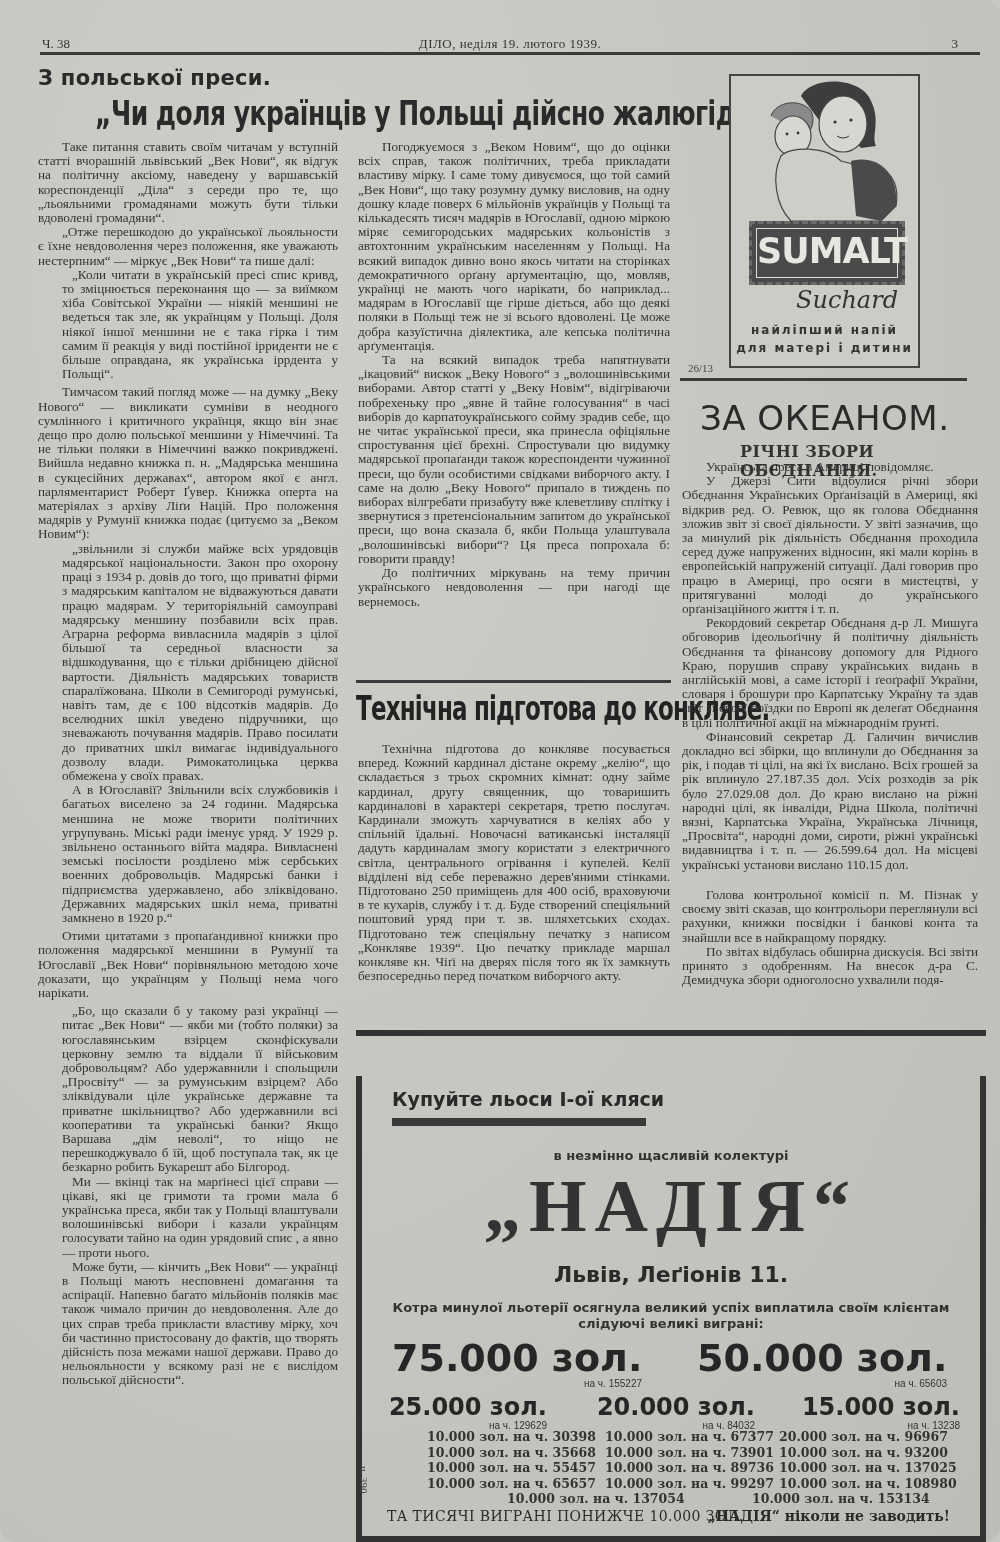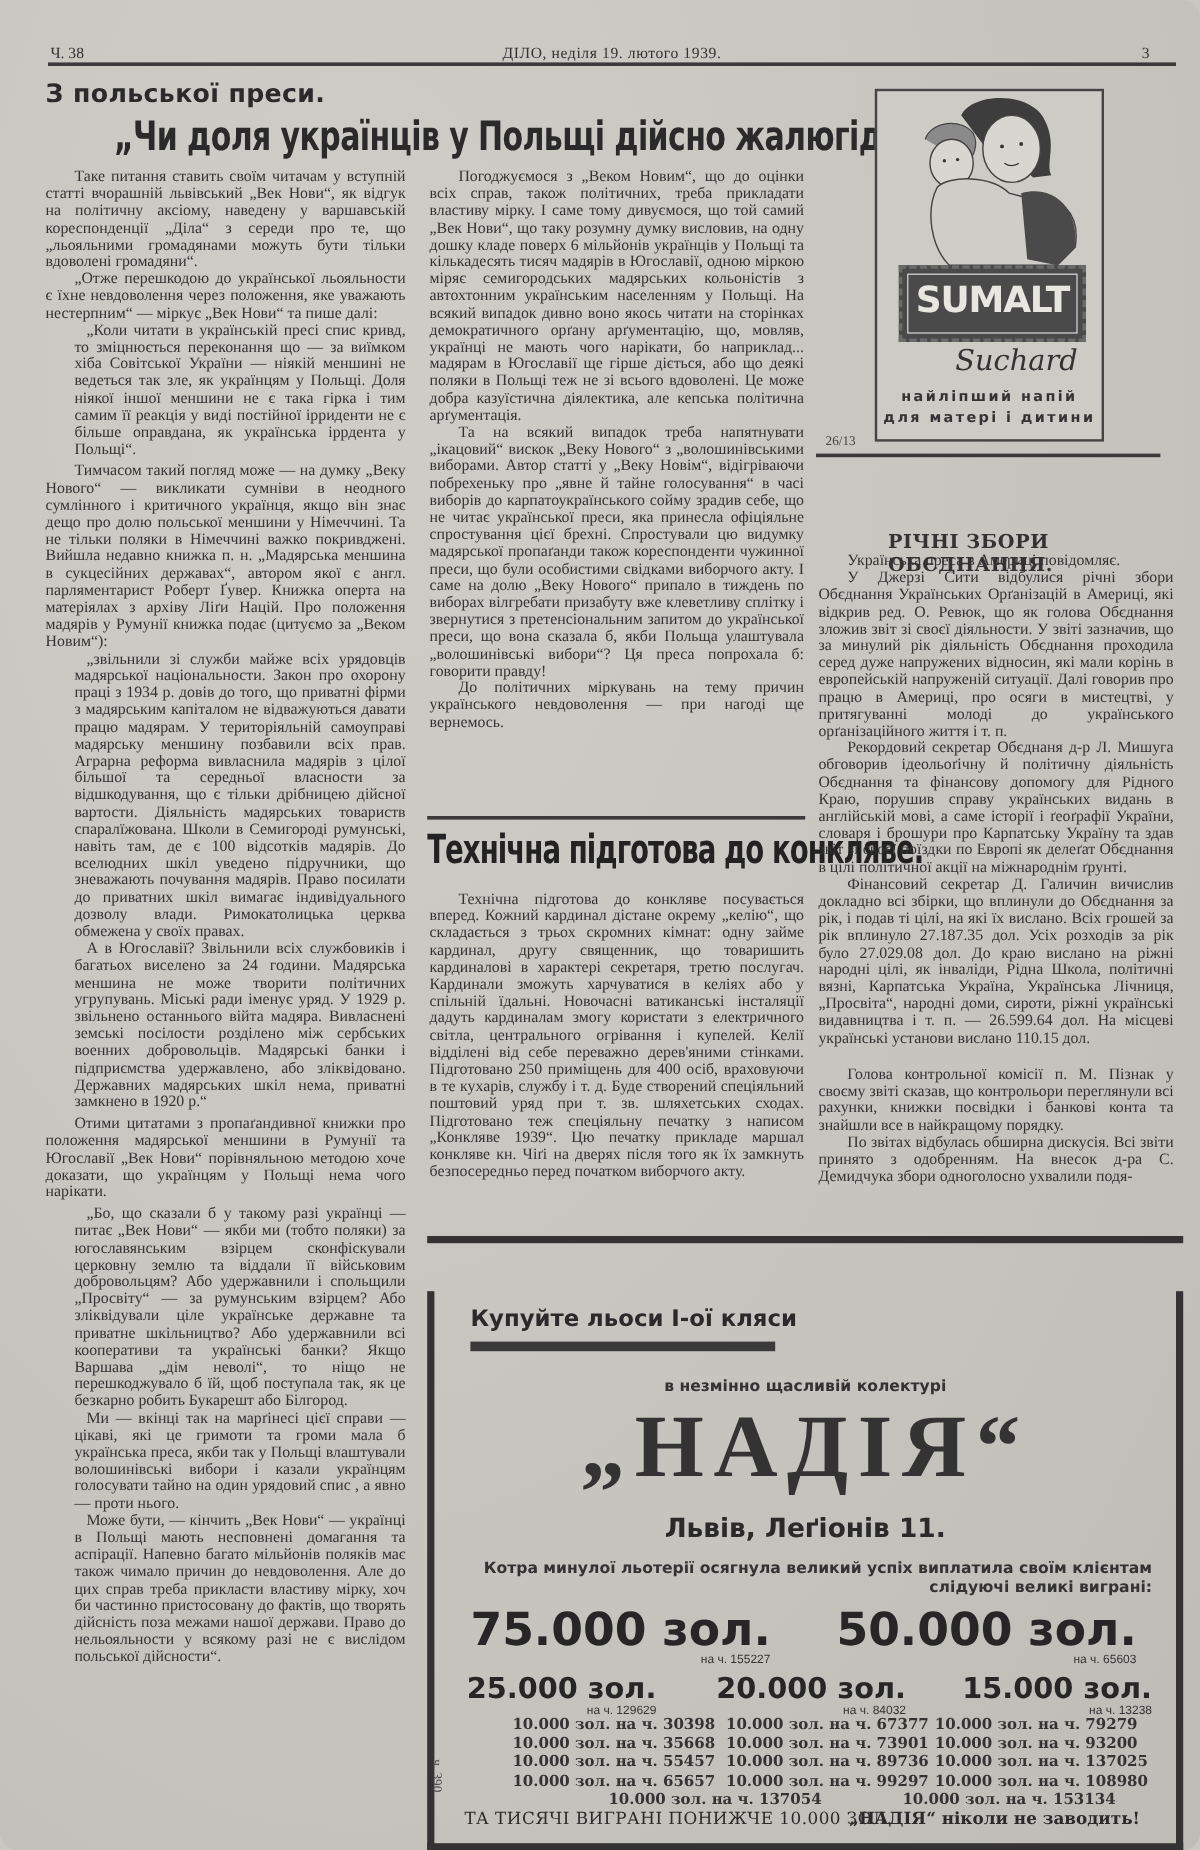--- a/index.html
+++ b/index.html
@@ -32,40 +32,40 @@
   #colB { left: 358px; top: 140px; width: 312px; }
 
   .rule-mid { position: absolute; left: 356px; top: 680px; width: 315px; height: 3px; background: #3a3a3a; }
   .conc-title { position: absolute; left: 356px; top: 690px; font-family: "DejaVu Sans", sans-serif; font-weight: bold; font-size: 23px; letter-spacing: -0.8px; color: #222; transform: scaleY(1.45); transform-origin: top left; white-space: nowrap; }
   #colC { left: 358px; top: 742px; width: 312px; }
 
   
   .ad { position: absolute; left: 729px; top: 74px; width: 187px; height: 290px; border: 2px solid #444; background: #cdcbc6; }
   .ad svg { position: absolute; left: 0; top: 0; }
   .ad-brand { position: absolute; left: 18px; top: 145px; width: 150px; height: 58px; background: #4a4a4a; border: 3px dashed #6a6a6a; }
-  .ad-brand span { position: absolute; inset: 4px; border: 1px solid #ddd; color: #e8e6e1; font-family: "DejaVu Sans", sans-serif; font-weight: bold; font-size: 30px; text-align: center; line-height: 44px; letter-spacing: -1px; }
+  .ad-brand span { position: absolute; inset: 4px; border: 1px solid #ddd; color: #e8e6e1; font-family: "DejaVu Sans", sans-serif; font-weight: bold; font-size: 35px; text-align: center; line-height: 44px; letter-spacing: -1px; }
   .ad-maker { position: absolute; right: 20px; top: 210px; font-family: "DejaVu Serif", serif; font-style: italic; font-size: 24px; color: #333; }
   .ad-tag1, .ad-tag2 { position: absolute; left: 0; right: 0; text-align: center; font-family: "DejaVu Sans", sans-serif; font-weight: bold; font-size: 12px; letter-spacing: 2px; color: #333; }
   .ad-tag1 { top: 247px; } .ad-tag2 { top: 265px; }
   .ad-code { position: absolute; left: 688px; top: 362px; font-family: "Liberation Serif", serif; font-size: 11px; color: #444; }
   .rule-right { position: absolute; left: 680px; top: 378px; width: 287px; height: 3px; background: #3a3a3a; }
 
   .ocean { position: absolute; left: 700px; top: 398px; font-family: "DejaVu Sans", sans-serif; font-size: 34px; color: #2a2a2a; letter-spacing: 0.5px; }
   .ocean-sub { position: absolute; left: 740px; top: 442px; font-family: "DejaVu Serif", serif; font-weight: bold; font-size: 16px; color: #333; letter-spacing: 0.5px; }
   #colD { left: 682px; top: 460px; width: 296px; }
 
   
   .lot-top { position: absolute; left: 356px; top: 1030px; width: 630px; height: 6px; background: #333; }
   .lot { position: absolute; left: 356px; top: 1036px; width: 618px; height: 460px; border-left: 6px solid #333; border-right: 6px solid #333; border-bottom: 7px solid #333; margin-top: 40px; }
   .lot-h1 { position: absolute; left: 30px; top: 12px; font-family: "DejaVu Sans", sans-serif; font-weight: bold; font-size: 19px; color: #2a2a2a; }
   .lot-h1-bar { position: absolute; left: 30px; top: 42px; width: 254px; height: 8px; background: #3a3a3a; }
   .lot-sub { position: absolute; left: 0; right: 0; top: 72px; text-align: center; font-family: "DejaVu Sans", sans-serif; font-weight: bold; font-size: 13px; color: #333; }
   .lot-name { position: absolute; left: 0; right: 0; top: 88px; text-align: center; font-family: Liberation Serif, serif; font-weight: bold; font-size: 74px; color: #333; letter-spacing: 8px; }
   .lot-addr { position: absolute; left: 0; right: 0; top: 186px; text-align: center; font-family: "DejaVu Sans", sans-serif; font-weight: bold; font-size: 22px; color: #2a2a2a; }
-  .lot-info { position: absolute; left: 20px; right: 20px; top: 224px; text-align: right; font-family: "DejaVu Sans", sans-serif; font-weight: bold; font-size: 13px; line-height: 16px; color: #333; }
+  .lot-info { position: absolute; left: 20px; right: 20px; top: 224px; text-align: center; font-family: "DejaVu Sans", sans-serif; font-weight: bold; font-size: 13px; line-height: 16px; color: #333; }
   .prize { position: absolute; text-align: right; font-family: "DejaVu Sans", sans-serif; color: #262626; }
   .prize .amt { font-weight: bold; white-space: nowrap; }
   .prize .no { font-family: "Liberation Sans", sans-serif; font-size: 10px; color: #333; }
   .prize.big .amt { font-size: 38px; line-height: 40px; }
   .prize.med .amt { font-size: 24px; line-height: 26px; }
   .small-list { position: absolute; font-family: "DejaVu Serif", serif; font-weight: bold; font-size: 12.5px; line-height: 15.5px; color: #333; white-space: nowrap; }
   .lot-foot-l { position: absolute; left: 25px; top: 432px; font-family: "DejaVu Serif", serif; font-size: 14px; color: #2a2a2a; letter-spacing: 0.4px; }
   .lot-foot-r { position: absolute; right: 30px; top: 432px; font-family: "DejaVu Serif", serif; font-weight: bold; font-size: 14px; color: #2a2a2a; }
   .lot-code { position: absolute; left: 8px; top: 390px; font-family: "Liberation Serif", serif; font-size: 11px; color: #444; transform: rotate(90deg); transform-origin: left top; white-space: nowrap; }
 </style>
@@ -126,20 +126,21 @@
     <div class="ad-brand">
         <span>SUMALT</span>
       </div>
     <div class="ad-maker">Suchard</div>
     <div class="ad-tag1">найліпший напій</div>
     <div class="ad-tag2">для матері і дитини</div>
   </div>
   <div class="ad-code">26/13</div>
   <div class="rule-right"></div>
 
+  <div class="ocean">ЗА ОКЕАНОМ.</div>
   <div class="ocean-sub">РІЧНІ ЗБОРИ ОБЄДНАННЯ.</div>
   <div class="col" id="colD">
     <p>Українська преса в Америці повідомляє.</p>
     <p>У Джерзі Сити відбулися річні збори Обєднання Українських Орґанізацій в Америці, які відкрив ред. О. Ревюк, що як голова Обєднання зложив звіт зі своєї діяльности. У звіті зазначив, що за минулий рік діяльність Обєднання проходила серед дуже напружених відносин, які мали корінь в европейській напруженій ситуації. Далі говорив про працю в Америці, про осяги в мистецтві, у притягуванні молоді до українського орґанізаційного життя і т. п.</p>
     <p>Рекордовий секретар Обєднаня д-р Л. Мишуга обговорив ідеольоґічну й політичну діяльність Обєднання та фінансову допомогу для Рідного Краю, порушив справу українських видань в англійській мові, а саме історії і ґеоґрафії України, словаря і брошури про Карпатську Україну та здав звіт зі своєї поїздки по Европі як делеґат Обєднання в цілі політичної акції на міжнароднім ґрунті.</p>
     <p>Фінансовий секретар Д. Галичин вичислив докладно всі збірки, що вплинули до Обєднання за рік, і подав ті цілі, на які їх вислано. Всіх грошей за рік вплинуло 27.187.35 дол. Усіх розходів за рік було 27.029.08 дол. До краю вислано на ріжні народні цілі, як інваліди, Рідна Школа, політичні вязні, Карпатська Україна, Українська Лічниця, „Просвіта“, народні доми, сироти, ріжні українські видавництва і т. п. — 26.599.64 дол. На місцеві українські установи вислано 110.15 дол.</p>
     <p style="margin-top:16px">Голова контрольної комісії п. М. Пізнак у своєму звіті сказав, що контрольори переглянули всі рахунки, книжки посвідки і банкові конта та знайшли все в найкращому порядку.</p>
     <p>По звітах відбулась обширна дискусія. Всі звіти принято з одобренням. На внесок д-ра С. Демидчука збори одноголосно ухвалили подя-</p>
   </div>
 
@@ -180,21 +181,21 @@
       <div>10.000 зол. на ч. 55457</div>
       <div>10.000 зол. на ч. 65657</div>
     </div>
     <div class="small-list" style="left:243px;top:353px">
       <div>10.000 зол. на ч. 67377</div>
       <div>10.000 зол. на ч. 73901</div>
       <div>10.000 зол. на ч. 89736</div>
       <div>10.000 зол. на ч. 99297</div>
     </div>
     <div class="small-list" style="left:417px;top:353px">
-      <div>10.000 зол. на ч. 79279</div>
+      <div>20.000 зол. на ч. 96967</div>
       <div>10.000 зол. на ч. 93200</div>
       <div>10.000 зол. на ч. 137025</div>
       <div>10.000 зол. на ч. 108980</div>
     </div>
     <div class="small-list" style="left:145px;top:415px">10.000 зол. на ч. 137054</div>
     <div class="small-list" style="left:390px;top:415px">10.000 зол. на ч. 153134</div>
 
     <div class="lot-foot-l">ТА ТИСЯЧІ ВИГРАНІ ПОНИЖЧЕ 10.000 ЗОЛ.</div>
     <div class="lot-foot-r">„НАДІЯ“ ніколи не заводить!</div>
     <div class="lot-code">ч. 390</div>

